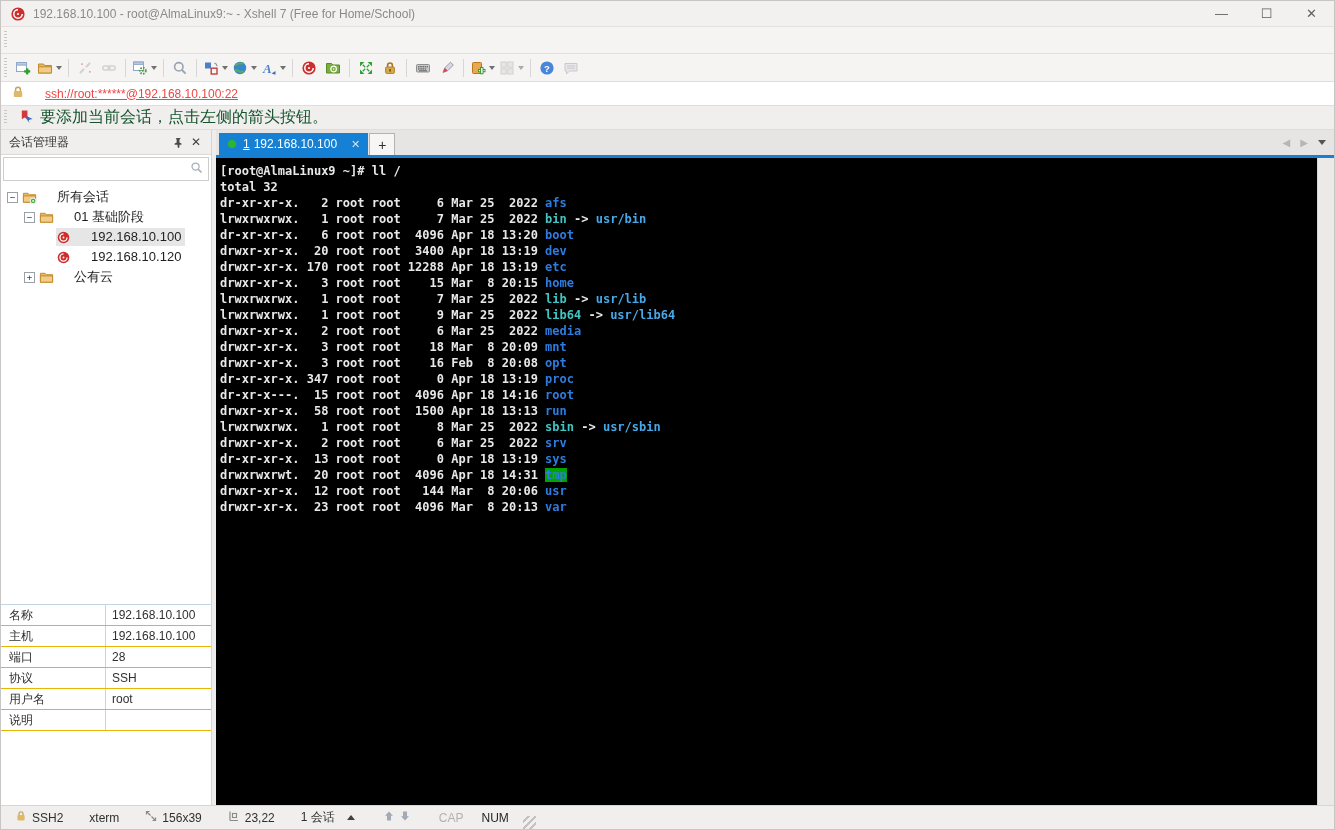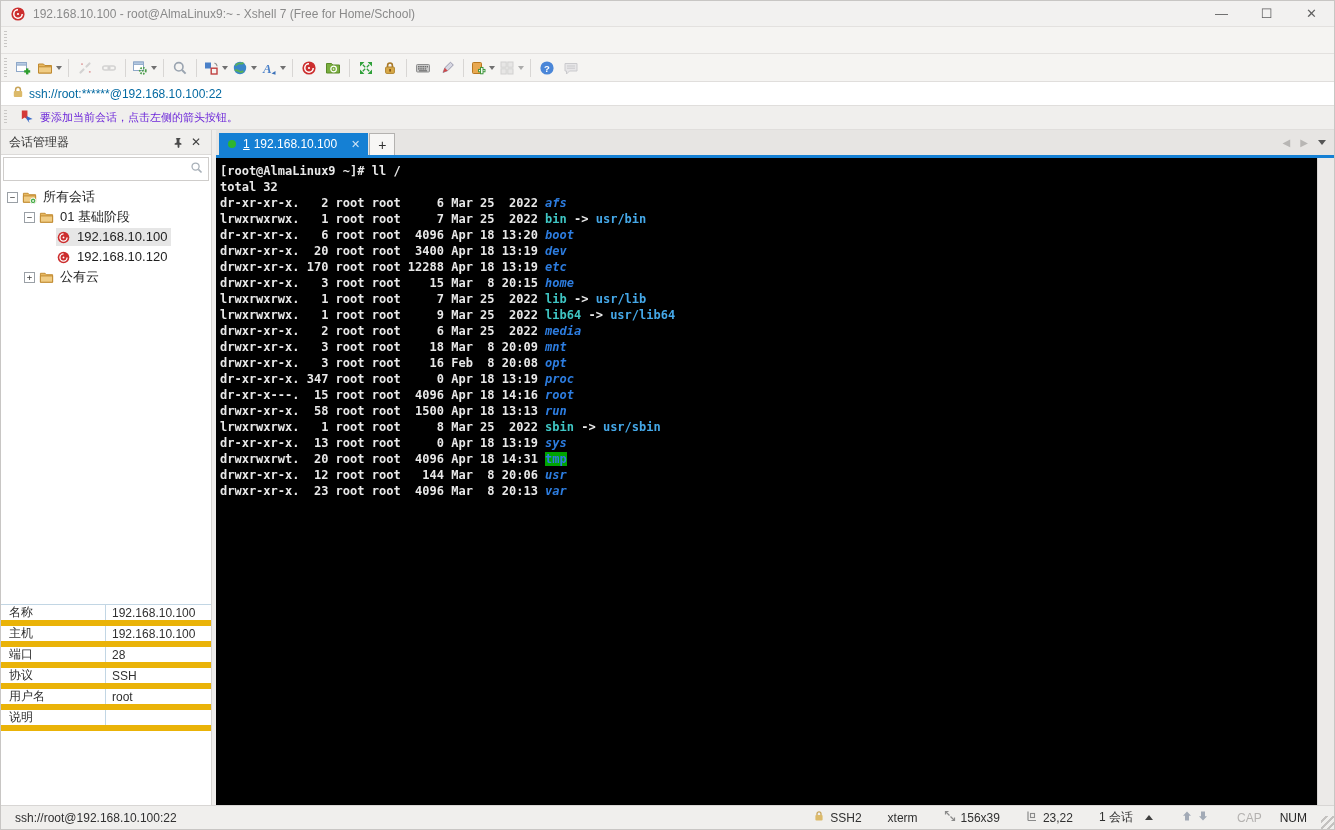--- a/index.html
+++ b/index.html
@@ -20,50 +20,50 @@
   .menubar { height:27px; display:flex; align-items:center; background:#F5F4F2; border-top:1px solid #E3E1DF; flex:0 0 auto; }
   .menu-item { padding:4px 9px; color:#262626; font-size:12px; }
   .toolbar { height:28px; display:flex; align-items:center; background:#F5F4F2; border-top:1px solid #E3E1DF; flex:0 0 auto; }
   .tb-btn { height:22px; min-width:24px; display:flex; align-items:center; justify-content:center; padding:0 2px; }
   .tb-btn svg { width:16px; height:16px; }
   .tb-btn.disabled { opacity:.55; }
   .tb-caret { width:0; height:0; border-left:3px solid transparent; border-right:3px solid transparent; border-top:4px solid #707070; margin-left:3px; }
   .tb-sep { width:1px; height:18px; background:#D8D6D4; margin:0 4px; }
 
   .addressbar { height:24px; display:flex; align-items:center; background:#FFFFFF; border-top:1px solid #E0DEDC; flex:0 0 auto; }
-  .addressbar .addr-text { color:#0369a1; font-size:12px; margin-left:4px; }
+  .addressbar .addr-text { color:#ef4444; font-size:12px; margin-left:20px;text-decoration:underline; }
   .addressbar svg { width:14px; height:14px; margin-left:10px; }
 
   .infobar { height:24px; display:flex; align-items:center; background:#F0EFED; border-top:1px solid #E0DEDC; flex:0 0 auto; }
   .infobar svg { width:15px; height:15px; margin-left:8px; }
-  .infobar .info-text { color:#6d28d9; font-size:11px; margin-left:6px; }
+  .infobar .info-text { color:#14532d; font-size:16px; margin-left:6px; }
 
   
   .content { flex:1 1 auto; display:flex; min-height:0; border-top:1px solid #E0DEDC; }
 
   
   .left-panel { width:211px; background:#fff; display:flex; flex-direction:column; border-right:1px solid #D6D4D2; flex:0 0 auto; }
   .panel-header { height:25px; background:#F0EFED; display:flex; align-items:center; padding:0 6px 0 8px; border-bottom:1px solid #DCDAD8; }
   .panel-title { flex:1; color:#303030; }
   .panel-hbtn { width:18px; height:18px; display:flex; align-items:center; justify-content:center; color:#404040; }
   .panel-hbtn svg { width:11px; height:11px; }
   .search-box { height:24px; margin:2px 2px 3px 2px; border:1px solid #CFCDCB; background:#fff; display:flex; align-items:center; }
   .search-box input { flex:1; border:none; outline:none; height:100%; padding:0 4px; font-size:12px; font-family:"Liberation Sans",sans-serif; }
   .search-box svg { width:13px; height:13px; margin-right:5px; }
   .tree { padding-top:3px; }
   .tree-row { height:20px; display:flex; align-items:center; font-size:13px; color:#1E1E1E; white-space:nowrap; }
   .tree-row .expander { width:11px; height:11px; border:1px solid #9AA0A6; background:#fff; font-size:9px; line-height:9px; text-align:center; color:#404040; margin-right:4px; flex:0 0 auto; font-family:"DejaVu Sans Mono",monospace; }
   .tree-row svg { width:15px; height:15px; margin-right:5px; flex:0 0 auto; }
   .tree-row .lbl { padding:1px 4px 2px 1px; }
   .tree-row.selected .sel-wrap { background:#E6E6E6; }
-  .sel-wrap { display:flex; align-items:center; }
+  .sel-wrap { display:flex; align-items:center;gap:14px; }
   .panel-spacer { flex:1 1 auto; }
 
   .props-table { border-top:1px solid #C2D6E4; flex:0 0 auto; }
-  .prop-row { display:flex; height:21px; border-bottom:6px solid #eab308; align-items:center; }
+  .prop-row { display:flex; height:21px; border-bottom:1px solid #eab308; align-items:center; }
   .prop-label { width:105px; padding-left:8px; color:#303030; border-right:1px solid #C2D6E4; align-self:stretch; display:flex; align-items:center; }
   .prop-value { padding-left:6px; color:#303030; }
   .panel-bottom { height:74px; flex:0 0 auto; }
 
   .splitter { width:4px; background:#EFEDEB; flex:0 0 auto; }
 
   
   .right-col { flex:1 1 auto; display:flex; flex-direction:column; min-width:0; }
   .tabbar { height:25px; background:#E7E5E3; display:flex; align-items:flex-end; flex:0 0 auto; }
   .tab-active { height:22px; background:var(--accent); color:#fff; display:flex; align-items:center; padding:0 8px 0 9px; margin-left:3px; }
@@ -73,21 +73,21 @@
   .tab-new { height:22px; width:26px; background:#F7F6F5; border:1px solid #B4B2B0; border-bottom:none; display:flex; align-items:center; justify-content:center; font-size:14px; color:#303030; margin-left:1px; }
   .tab-right { margin-left:auto; display:flex; align-items:center; height:100%; padding-right:8px; gap:10px; }
   .tab-arrow { color:#B8B6B4; font-size:10px; }
   .tab-menu-caret { width:0;height:0;border-left:4px solid transparent;border-right:4px solid transparent;border-top:5px solid #555; }
   .blue-strip { height:3px; background:var(--accent); flex:0 0 auto; }
 
   .term-wrap { flex:1 1 auto; display:flex; min-height:0; }
   .terminal { flex:1 1 auto; background:#000; padding:5px 0 0 4px; overflow:hidden; font-family:"DejaVu Sans Mono",monospace; font-size:12px; font-weight:bold; line-height:16px; }
   .term-line { white-space:pre; }
   .c-fg { color:var(--t-fg); }
-  .c-dir { color:var(--t-dir);font-style:italic; }
+  .c-dir { color:var(--t-dir); }
   .c-link { color:var(--t-link); }
   .c-target { color:var(--t-target); }
   .c-tmp { color:var(--t-dir); background:var(--t-tmpbg); }
   .term-cursor { display:inline-block; width:7px; height:13px; border:1px solid #3FBF3F; vertical-align:-2px; }
   .term-scrollbar { width:17px; background:#ECEAE8; border-left:1px solid #D8D6D4; flex:0 0 auto; }
 
   
   .statusbar { height:24px; background:#F0EFED; border-top:1px solid #D8D6D4; display:flex; align-items:center; padding-left:14px; flex:0 0 auto; font-size:12px; color:#303030; }
   .sb-left { flex:1 1 auto; white-space:nowrap; }
   .sb-item { display:flex; align-items:center; margin-right:26px; white-space:nowrap; }
@@ -449,32 +449,32 @@
             <div class="term-line"><span class="c-fg">drwxr-xr-x.   3 root root    15 Mar  8 20:15 </span><span class="c-dir">home</span></div>
             <div class="term-line"><span class="c-fg">lrwxrwxrwx.   1 root root     7 Mar 25  2022 </span><span class="c-link">lib</span><span class="c-fg"> -&gt; </span><span class="c-target">usr/lib</span></div>
             <div class="term-line"><span class="c-fg">lrwxrwxrwx.   1 root root     9 Mar 25  2022 </span><span class="c-link">lib64</span><span class="c-fg"> -&gt; </span><span class="c-target">usr/lib64</span></div>
             <div class="term-line"><span class="c-fg">drwxr-xr-x.   2 root root     6 Mar 25  2022 </span><span class="c-dir">media</span></div>
             <div class="term-line"><span class="c-fg">drwxr-xr-x.   3 root root    18 Mar  8 20:09 </span><span class="c-dir">mnt</span></div>
             <div class="term-line"><span class="c-fg">drwxr-xr-x.   3 root root    16 Feb  8 20:08 </span><span class="c-dir">opt</span></div>
             <div class="term-line"><span class="c-fg">dr-xr-xr-x. 347 root root     0 Apr 18 13:19 </span><span class="c-dir">proc</span></div>
             <div class="term-line"><span class="c-fg">dr-xr-x---.  15 root root  4096 Apr 18 14:16 </span><span class="c-dir">root</span></div>
             <div class="term-line"><span class="c-fg">drwxr-xr-x.  58 root root  1500 Apr 18 13:13 </span><span class="c-dir">run</span></div>
             <div class="term-line"><span class="c-fg">lrwxrwxrwx.   1 root root     8 Mar 25  2022 </span><span class="c-link">sbin</span><span class="c-fg"> -&gt; </span><span class="c-target">usr/sbin</span></div>
+            <div class="term-line"><span class="c-fg">drwxr-xr-x.   2 root root     6 Mar 25  2022 </span><span class="c-dir">srv</span></div>
             <div class="term-line"><span class="c-fg">dr-xr-xr-x.  13 root root     0 Apr 18 13:19 </span><span class="c-dir">sys</span></div>
             <div class="term-line"><span class="c-fg">drwxrwxrwt.  20 root root  4096 Apr 18 14:31 </span><span class="c-tmp">tmp</span></div>
             <div class="term-line"><span class="c-fg">drwxr-xr-x.  12 root root   144 Mar  8 20:06 </span><span class="c-dir">usr</span></div>
             <div class="term-line"><span class="c-fg">drwxr-xr-x.  23 root root  4096 Mar  8 20:13 </span><span class="c-dir">var</span></div>
           </div>
         <div class="term-scrollbar"></div>
       </div>
     </div>
   </div>
 
   <div class="statusbar">
-    <span class="sb-left">ssh://root@192.168.10.100:22</span>
     <span class="sb-item">
       <span><svg viewBox="0 0 12 12" width="12" height="12">
             <rect x="2.4" y="5" width="7.2" height="5.4" rx="1" fill="#DCBA6A"></rect>
             <path d="M4 5V3.8a2 2 0 0 1 4 0V5" fill="none" stroke="#C8A458" stroke-width="1.3"></path>
           </svg></span>
       <span>SSH2</span>
     </span>
     <span class="sb-item">xterm</span>
     <span class="sb-item">
       <span><svg viewBox="0 0 12 12" width="12" height="12">

